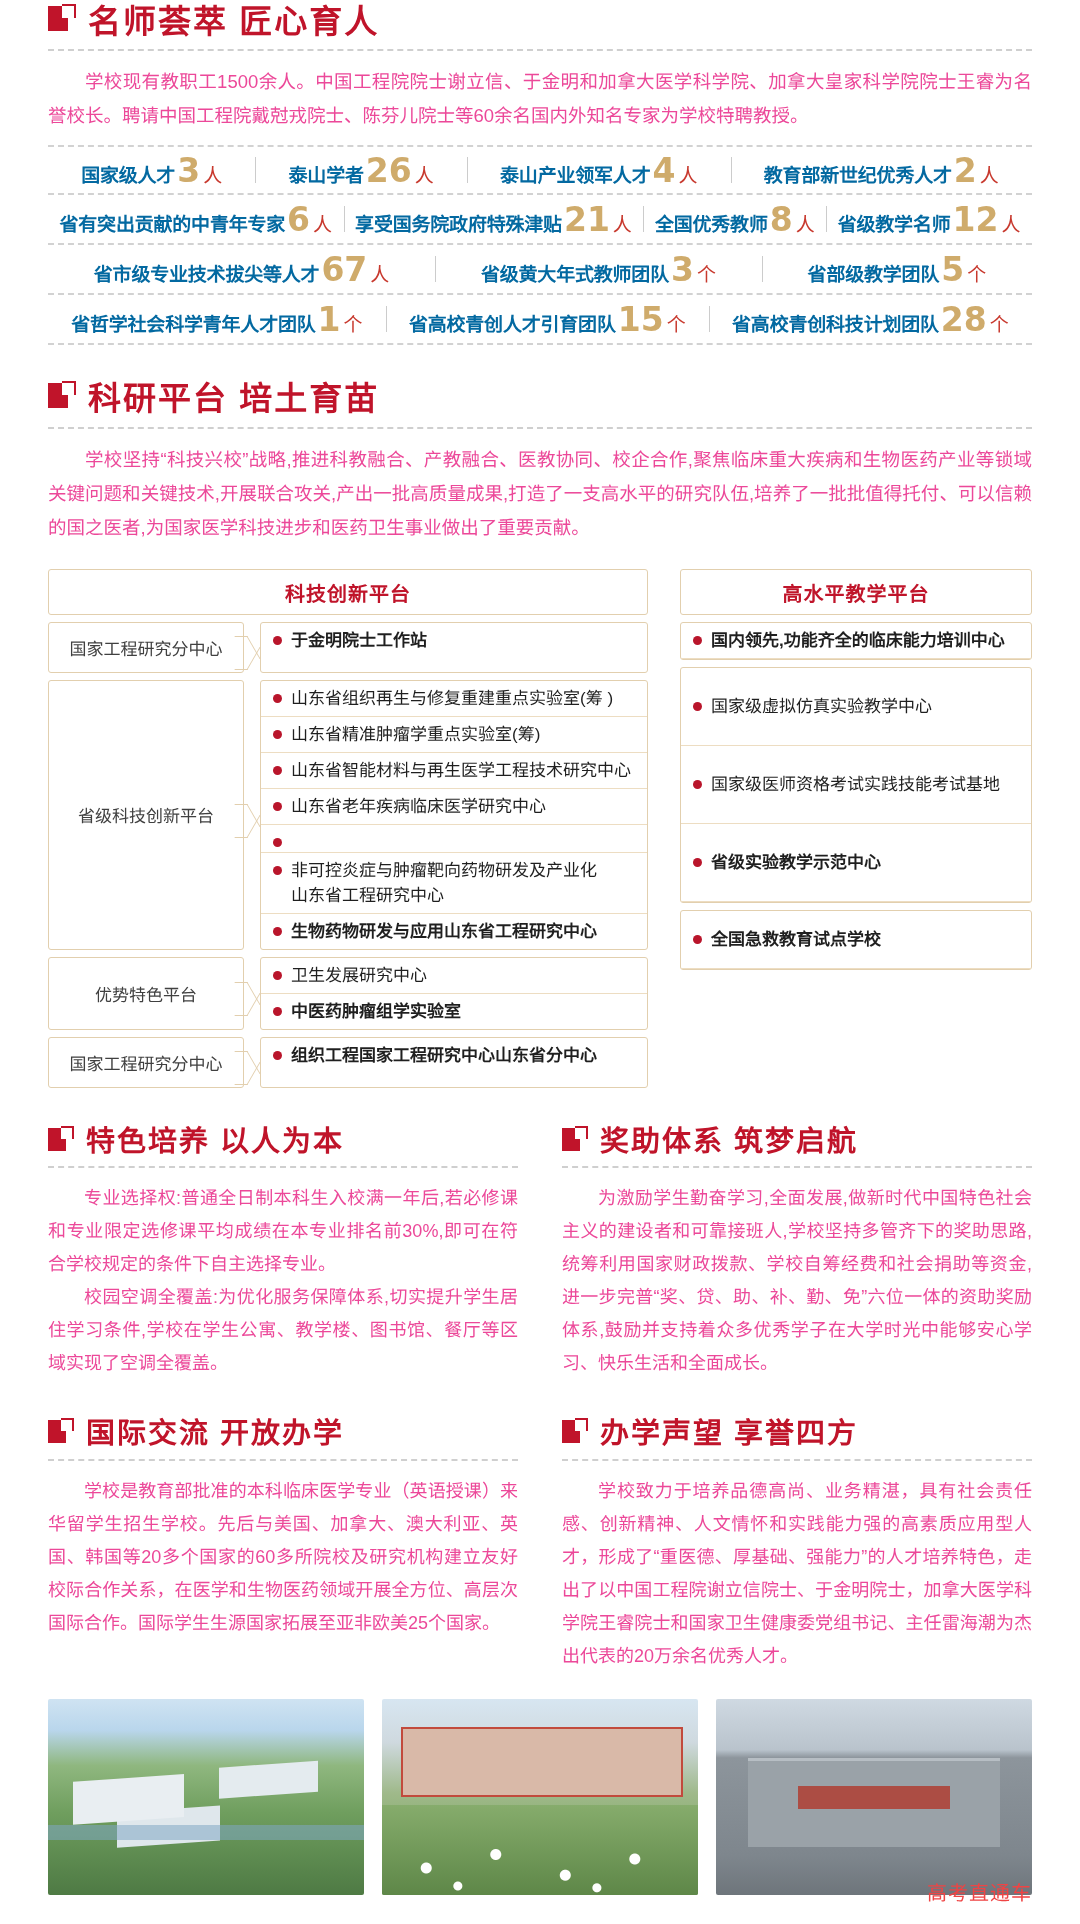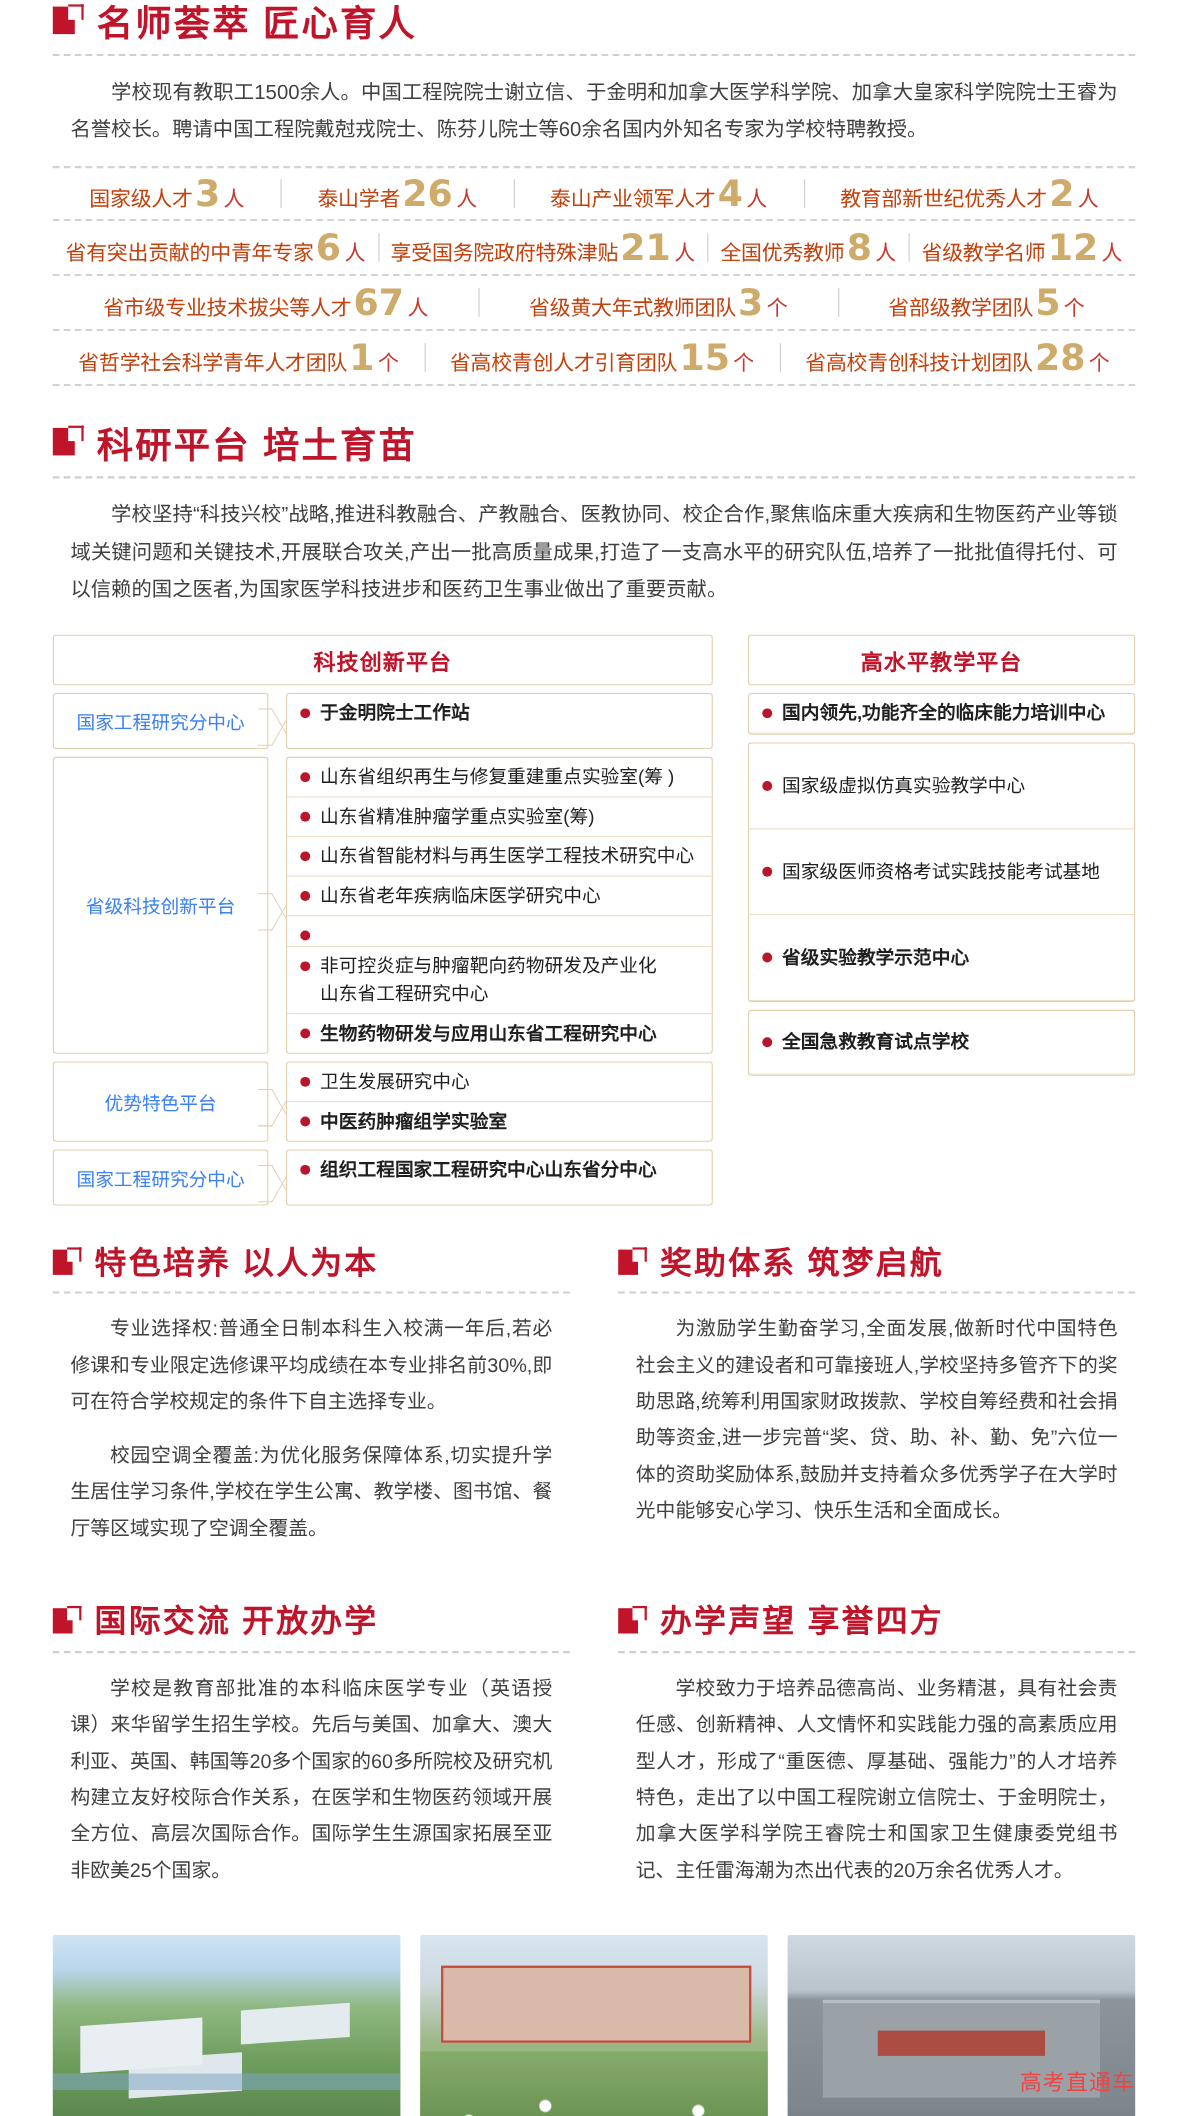--- a/index.html
+++ b/index.html
@@ -60,24 +60,24 @@
   }
   .sec-rule {
     border-top: 2px dashed #cfcfcf;
     margin: 9px 0 14px 0;
   }
 
   
   .para {
     font-size: 18.5px;
     line-height: 34px;
-    color: #404040;
+    color: #ec4899;
     text-align: justify;
     text-indent: 2em;
-    margin: 16px;
+    margin: 0;
   }
   .para + .para { margin-top: 0px; }
 
   
   .stats { margin-top: 12px; }
   .stat-row {
     display: flex;
     align-items: center;
     border-bottom: 2px dashed #d2d2d2;
     height: 50px;
@@ -95,22 +95,22 @@
   .stat + .stat::before {
     content: "";
     position: absolute;
     left: 0; top: 50%;
     transform: translateY(-50%);
     height: 26px;
     border-left: 1px solid #cccccc;
   }
   .stat .lbl {
     font-size: 19px;
-    color: #c2410c;
-    font-weight: 400;
+    color: #0369a1;
+    font-weight: 700;
     letter-spacing: -0.2px;
   }
   .stat .num {
     font-size: 33px;
     font-weight: bold;
     color: #cfab6b;
     line-height: 1;
     padding: 0 2px;
     font-family: "DejaVu Sans", sans-serif;
   }
@@ -148,21 +148,21 @@
   }
   .pf-cat {
     width: 196px;
     flex: none;
     border: 1px solid #e2cfae;
     border-radius: 3px;
     display: flex;
     align-items: center;
     justify-content: center;
     font-size: 17px;
-    color: #3b82f6;
+    color: #404040;
     position: relative;
     background: #fff;
     text-align: center;
     padding: 12px 4px;
   }
   .pf-arrow {
     width: 16px;
     flex: none;
     position: relative;
   }

